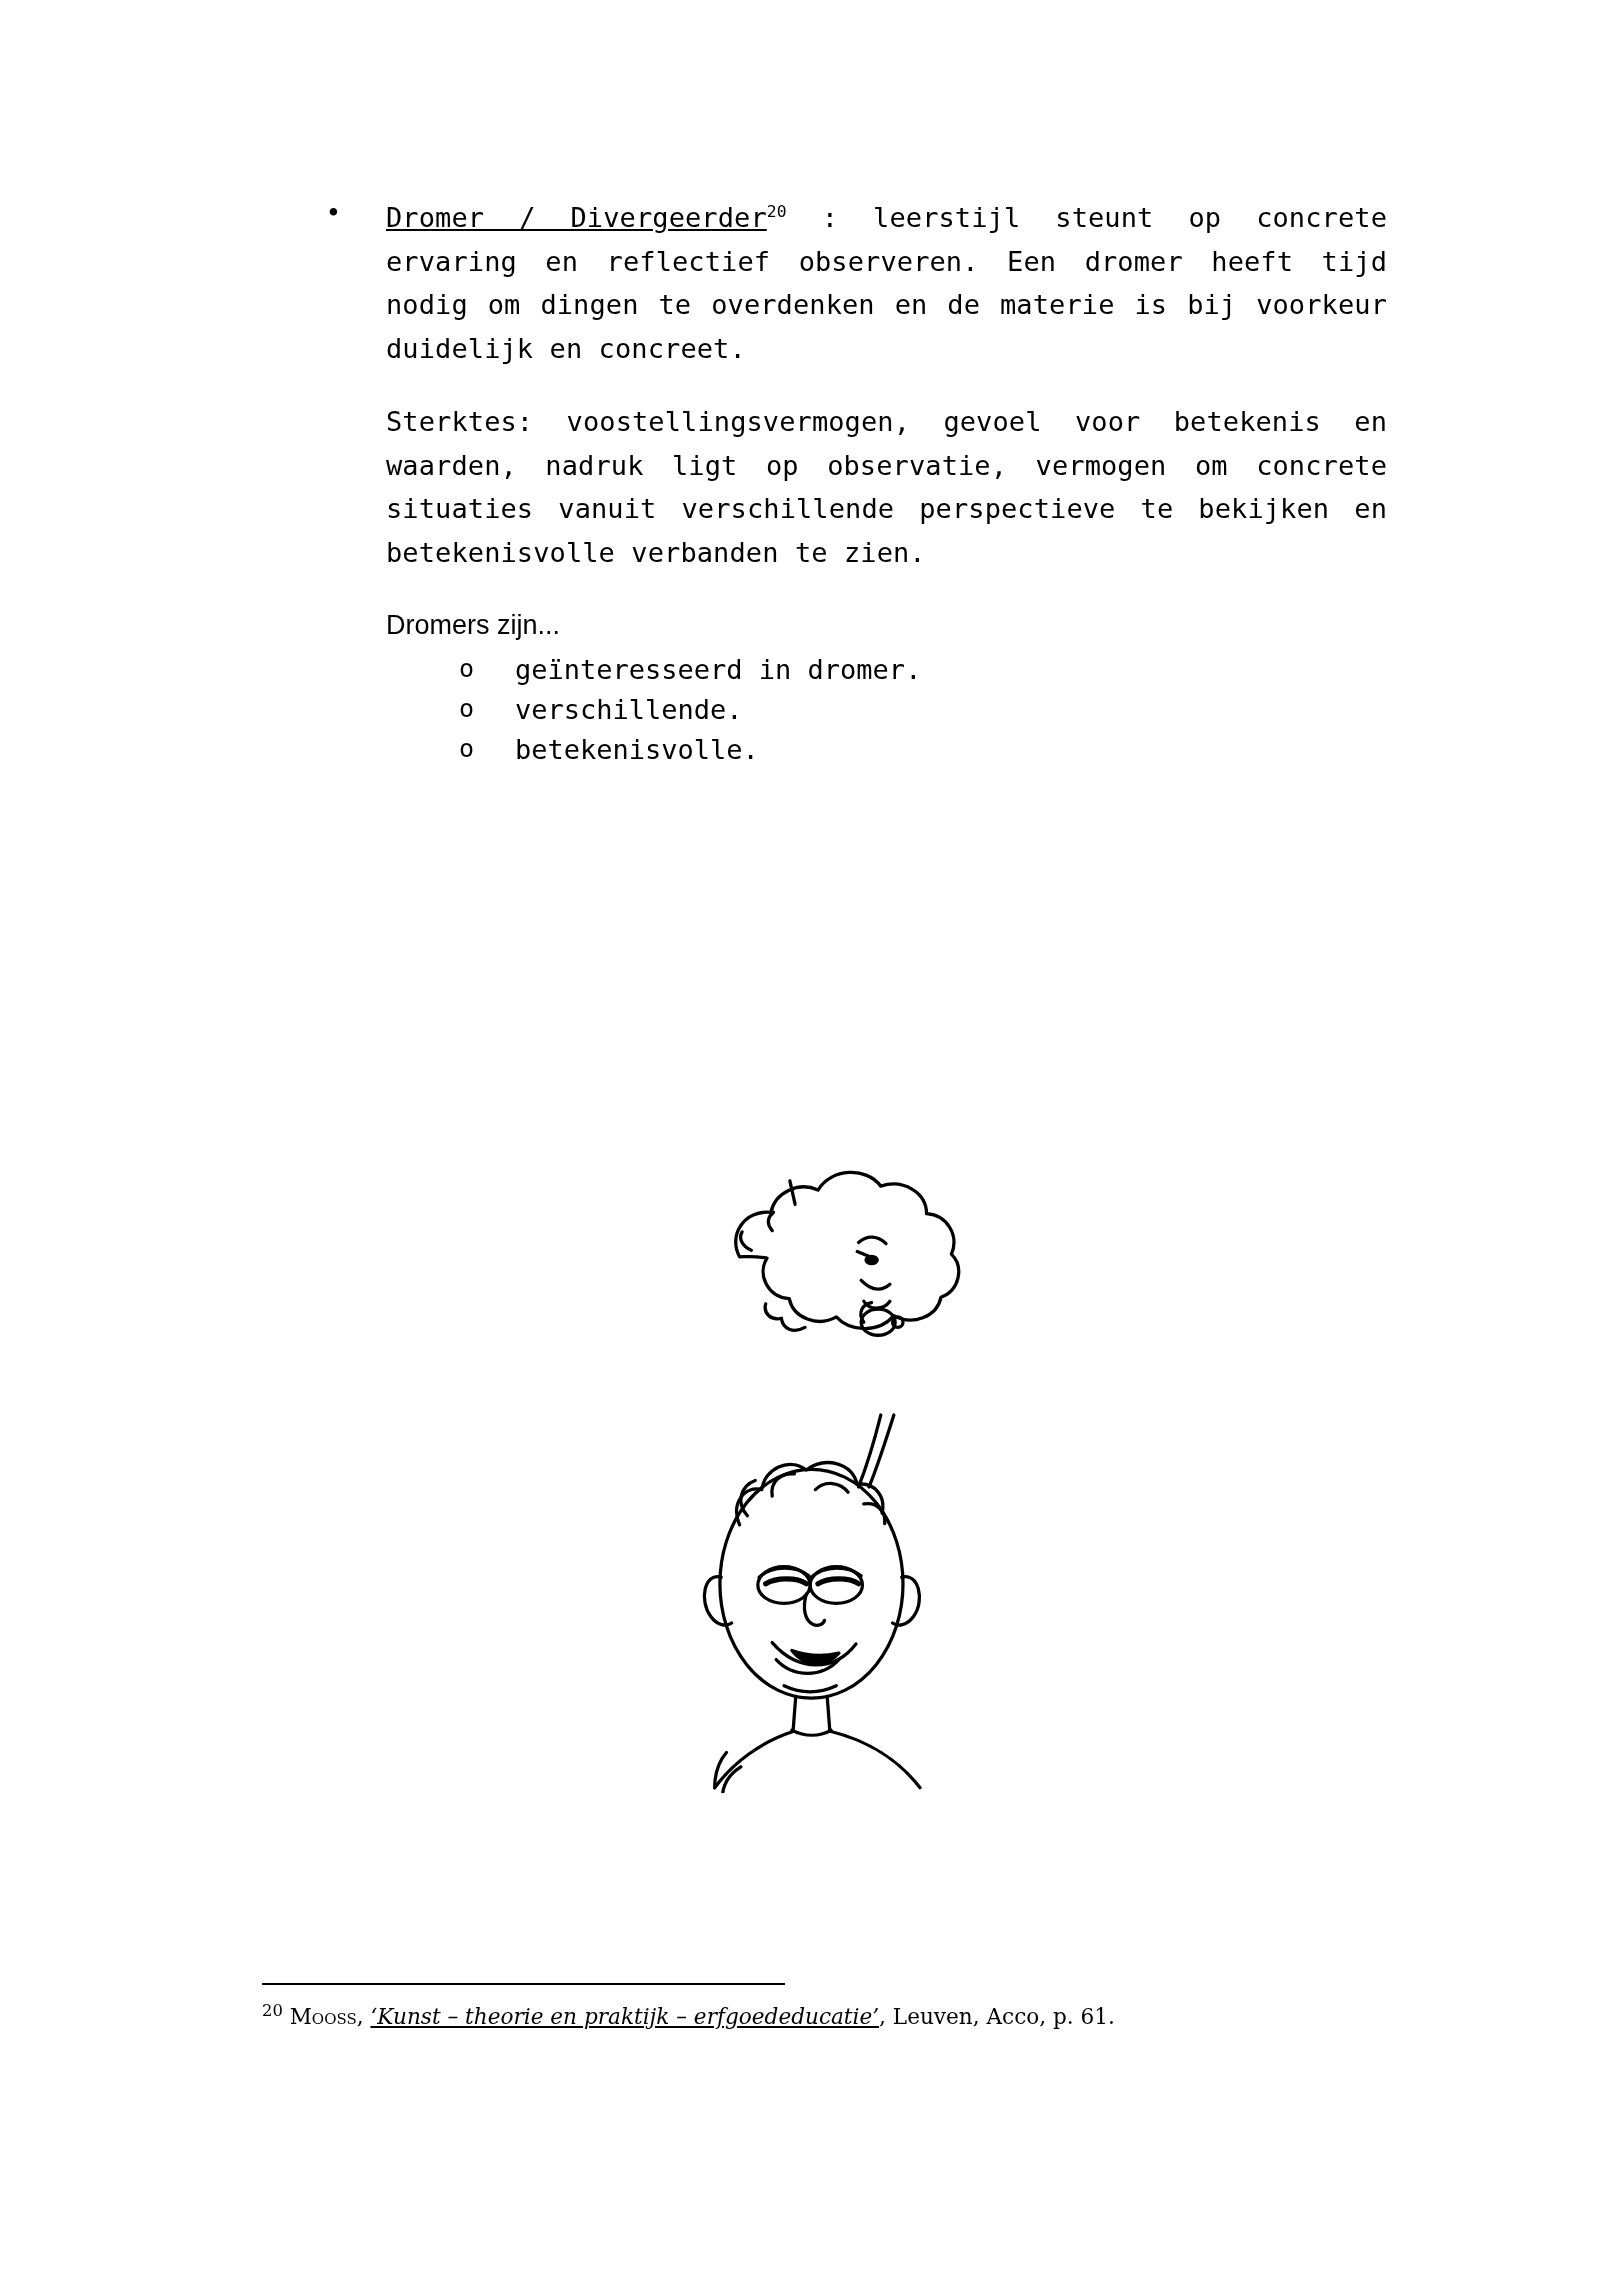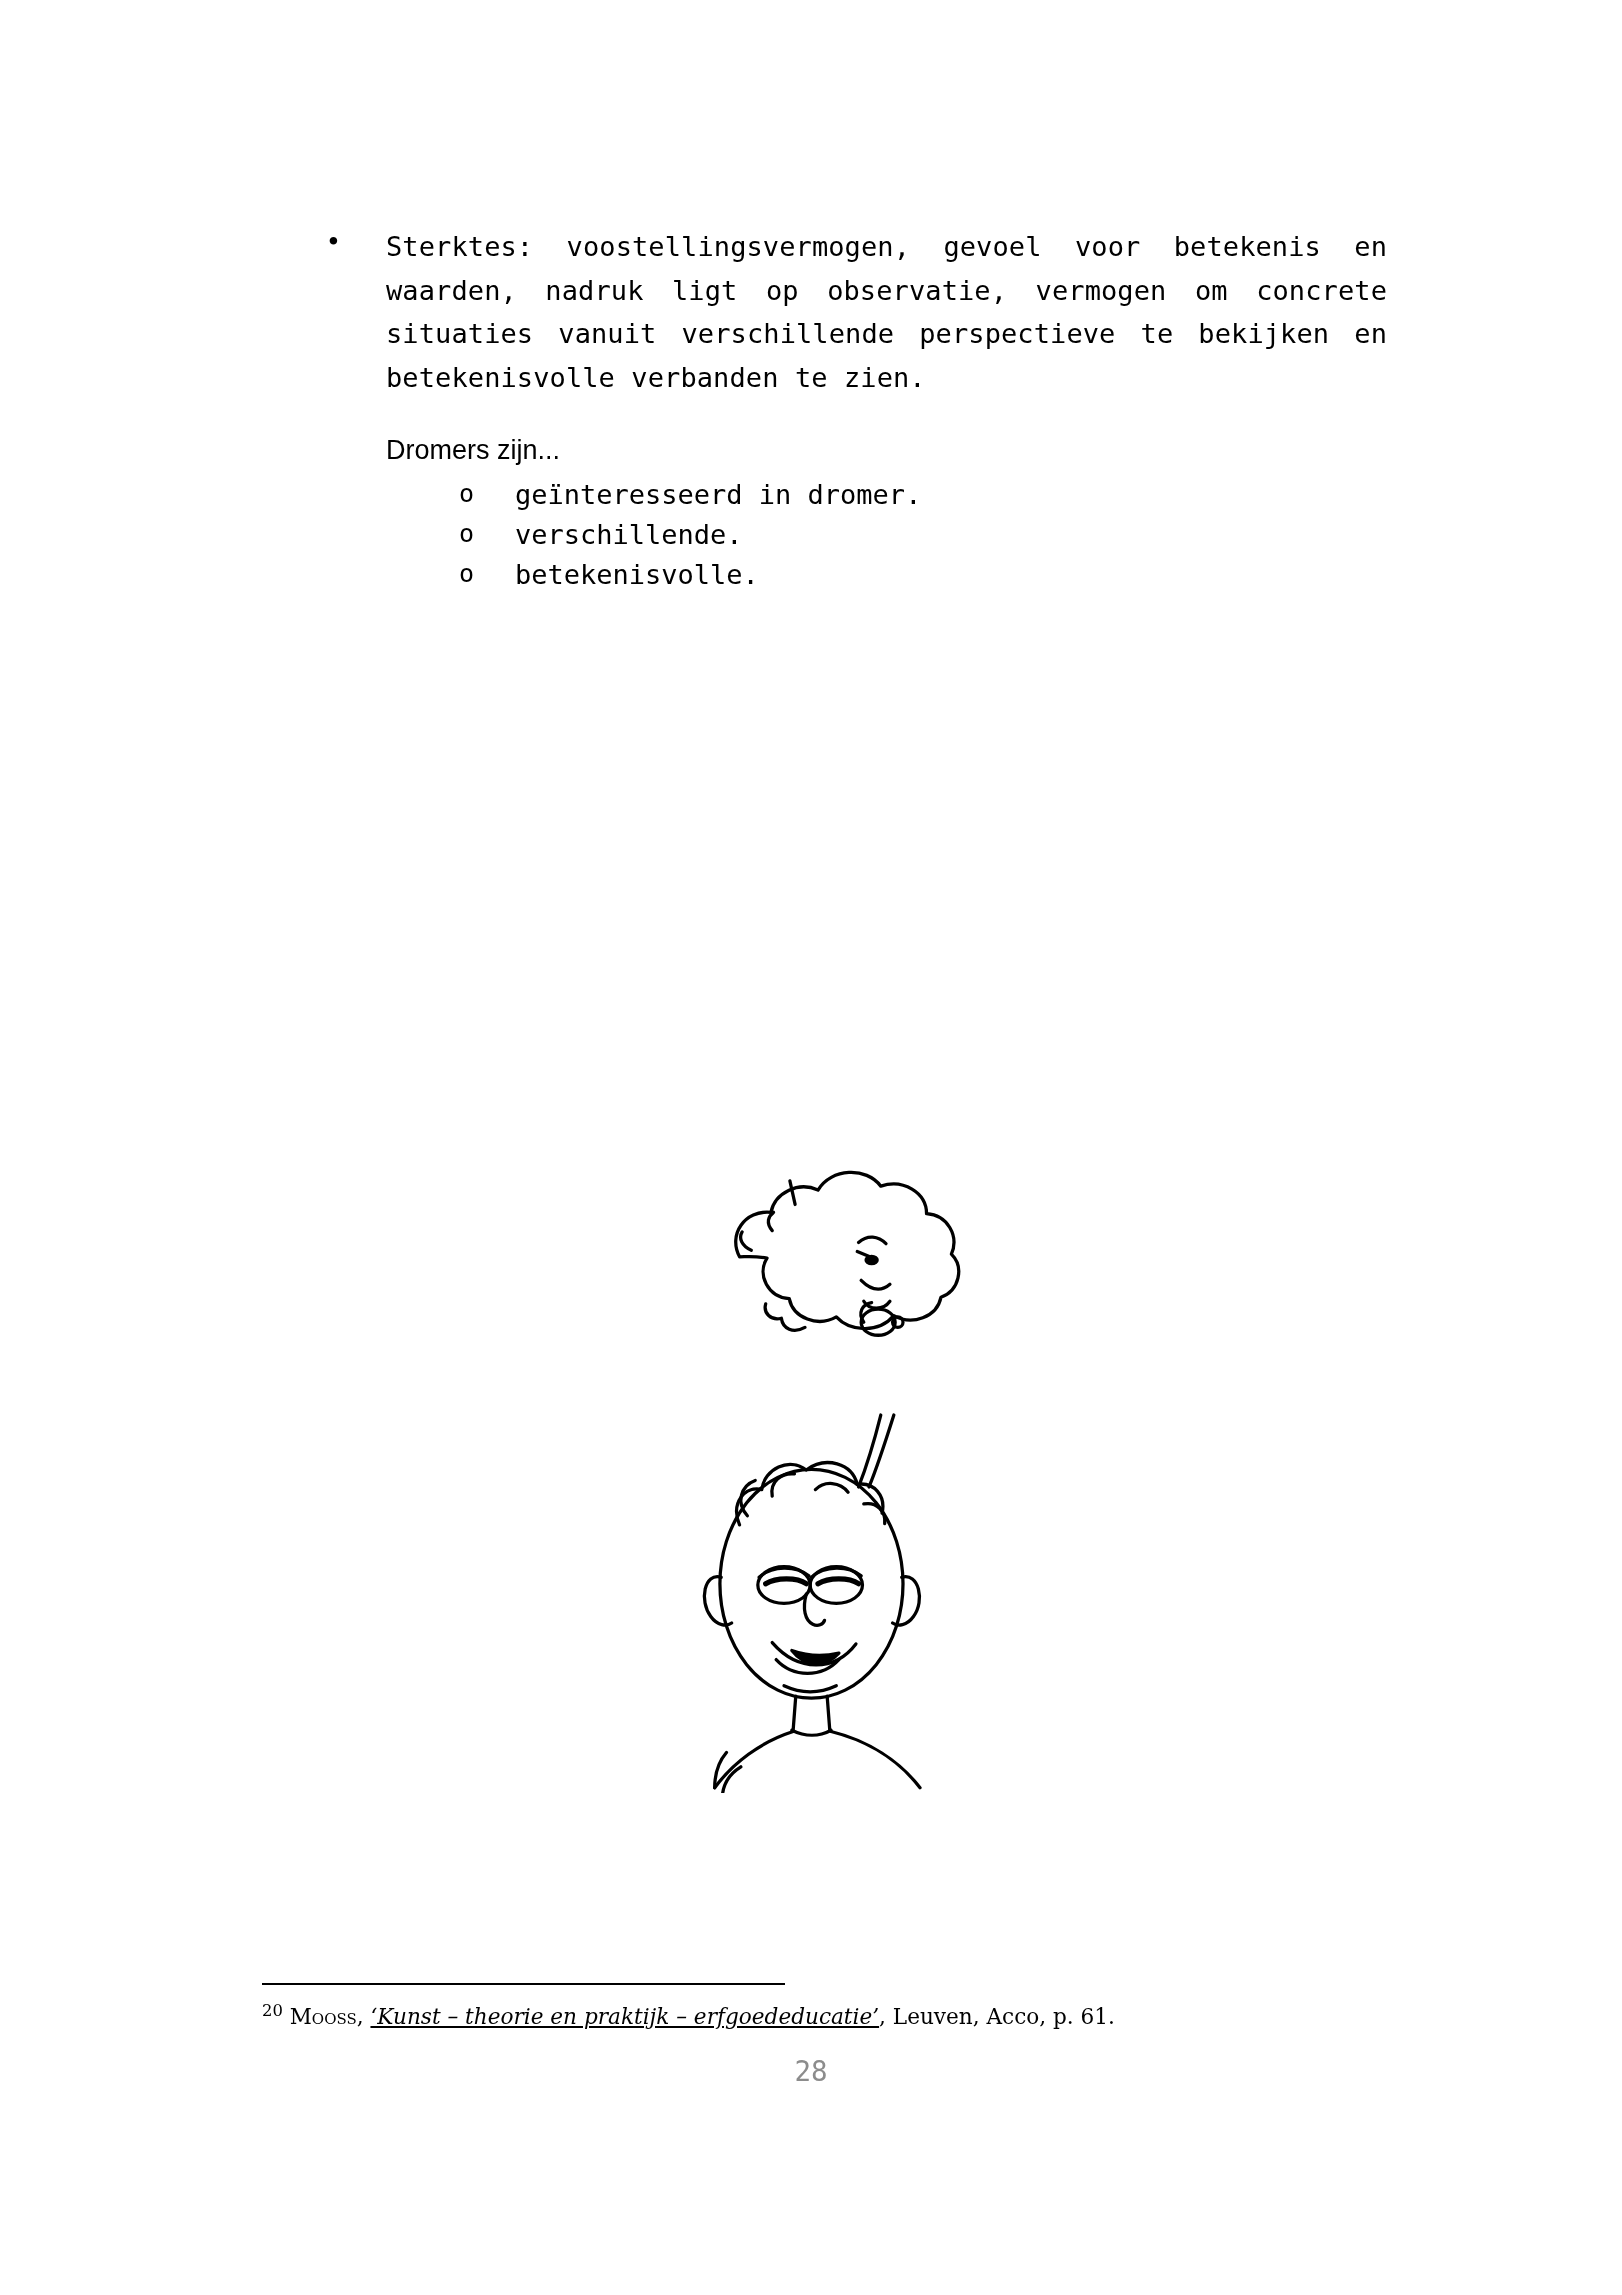--- a/index.html
+++ b/index.html
@@ -143,20 +143,21 @@
 </style>
 </head>
 <body>
 
 <div class="page">
 
   <div class="content">
 
     <div class="bullet-block">
       <span class="bullet-mark">•</span>
+      <p class="para"><span class="term">Dromer / Divergeerder</span><sup class="fn">20</sup> <span>: leerstijl steunt op concrete ervaring en reflectief observeren. Een dromer heeft tijd nodig om dingen te overdenken en de materie is bij voorkeur duidelijk en concreet.</span></p>
 
       <p class="para loose">Sterktes: voostellingsvermogen, gevoel voor betekenis en waarden, nadruk ligt op observatie, vermogen om concrete situaties vanuit verschillende perspectieve te bekijken en betekenisvolle verbanden te zien.</p>
 
       <p class="intro-line">Dromers zijn...</p>
 
       <ul class="sublist">
         <li><span class="circ">o</span><span>geïnteresseerd in dromer.</span></li>
         <li><span class="circ">o</span><span>verschillende.</span></li>
         <li><span class="circ">o</span><span>betekenisvolle.</span></li>
       </ul>
@@ -236,16 +237,15 @@
   </div>
 
   <div class="footnote-rule"></div>
 
   <div class="footnote">
     <span class="fnum">20</span>
     <span class="smallcaps">Mooss,</span>
     <span class="title">‘Kunst – theorie en praktijk – erfgoededucatie’</span><span>, Leuven, Acco, p. 61.</span>
   </div>
 
-  <div class="page-number">28</div>
 
 </div>
 
 
 </body></html>

